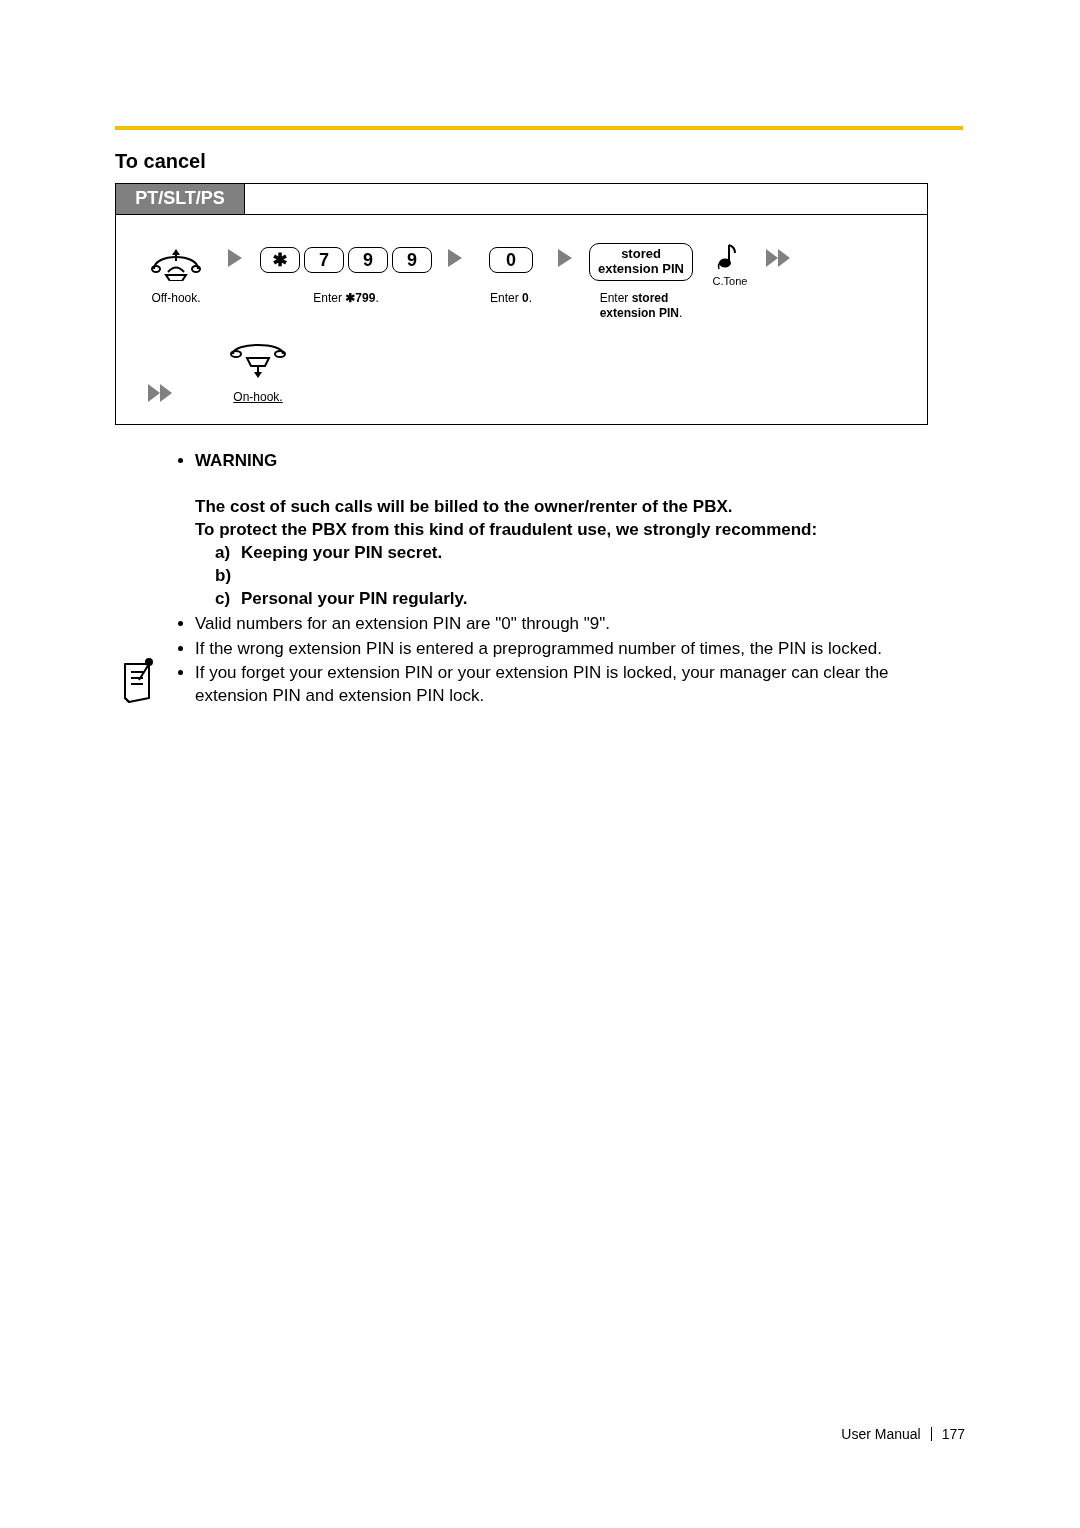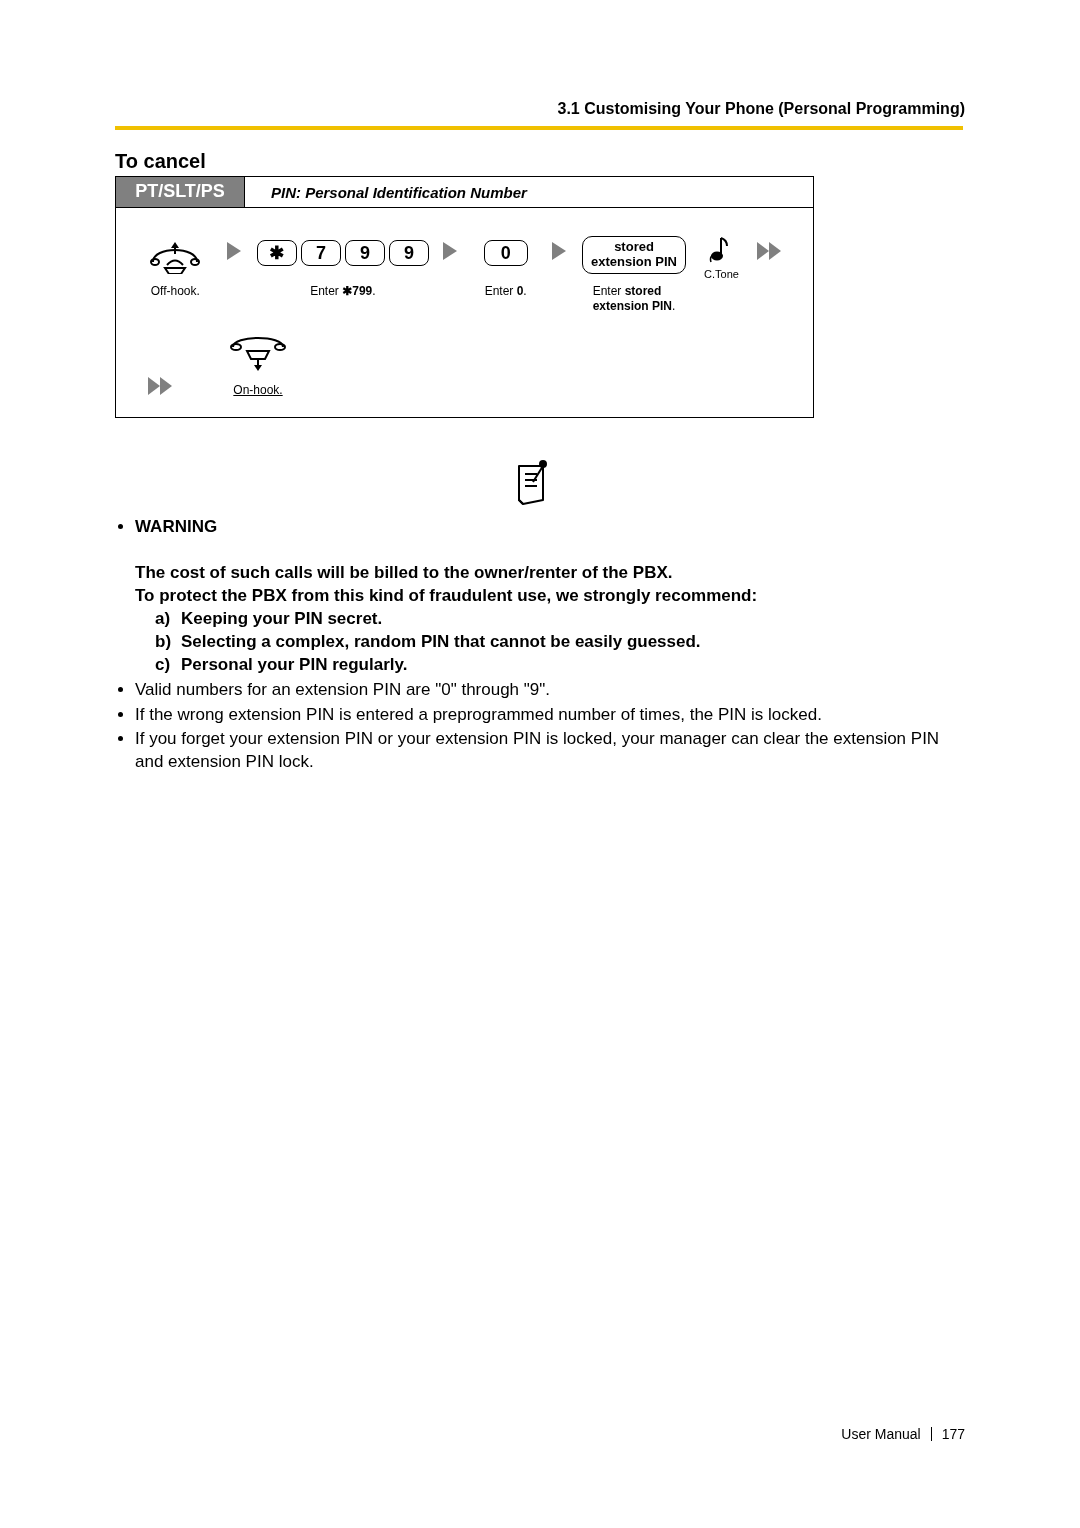--- a/index.html
+++ b/index.html
@@ -34,23 +34,23 @@
   }
   .section-title {
     position: absolute;
     top: 150px;
     left: 115px;
     font-size: 20px;
     font-weight: bold;
   }
   .diagram {
     position: absolute;
-    top: 176px;
+    top: 183px;
     left: 115px;
-    width: 699px;
+    width: 813px;
     border: 1.5px solid #000;
     box-sizing: border-box;
   }
   .diagram-header {
     display: flex;
     align-items: stretch;
     border-bottom: 1.5px solid #000;
     height: 30px;
   }
   .diagram-tab {
@@ -138,22 +138,21 @@
   }
 
   .content-block {
     position: absolute;
     top: 450px;
     left: 115px;
     width: 848px;
   }
   .note-flex {
     display: flex;
-    align-items: center;
-    flex-direction: column;
+    align-items: flex-end;
   }
   .note-icon {
     width: 60px;
     flex: 0 0 60px;
     padding-top: 6px;
   }
   .note-body {
     flex: 1;
     font-size: 17px;
     line-height: 1.35;
@@ -191,29 +190,27 @@
     border-left: 1px solid #000;
     height: 14px;
     margin: 0 10px;
   }
 </style>
 </head>
 <body>
 
 <div class="page">
 
-  <div class="header-right">3.1 Customising Your Phone (Personal Programming)</div>
   <div class="yellow-rule"></div>
 
   <div class="section-title">To cancel</div>
 
   <div class="diagram">
     <div class="diagram-header">
       <div class="diagram-tab">PT/SLT/PS</div>
-      <div class="diagram-subtitle">PIN: Personal Identification Number</div>
     </div>
     <div class="diagram-body">
       <div class="row">
 
         <div class="step" style="width:80px;">
           <svg width="56" height="42" viewBox="0 0 56 42">
             <g fill="none" stroke="#000" stroke-width="2">
               <path d="M6 30 C6 14 50 14 50 30"></path>
               <path d="M4 30 a4 3 0 1 0 8 0 a4 3 0 1 0 -8 0 M44 30 a4 3 0 1 0 8 0 a4 3 0 1 0 -8 0"></path>
               <path d="M28 22 L28 12" stroke-width="2"></path>
@@ -338,21 +335,20 @@
             <br>
             <span class="bold">The cost of such calls will be billed to the owner/renter of the PBX.</span><br>
             <span class="bold">To protect the PBX from this kind of fraudulent use, we strongly recommend:</span>
             <div class="sub">
               <div class="sub-line">
                   <span class="lbl">a)</span>
                   <span class="bold">Keeping your PIN secret.</span>
                 </div>
               <div class="sub-line">
                   <span class="lbl">b)</span>
-                  <span class="bold">Selecting a complex, random PIN that cannot be easily guessed.</span>
                 </div>
               <div class="sub-line">
                   <span class="lbl">c)</span>
                   <span class="bold">Personal your PIN regularly.</span>
                 </div>
             </div>
           </li>
           <li>Valid numbers for an extension PIN are "0" through "9".</li>
           <li>If the wrong extension PIN is entered a preprogrammed number of times, the PIN is locked.</li>
           <li>If you forget your extension PIN or your extension PIN is locked, your manager can clear the extension PIN and extension PIN lock.</li>

